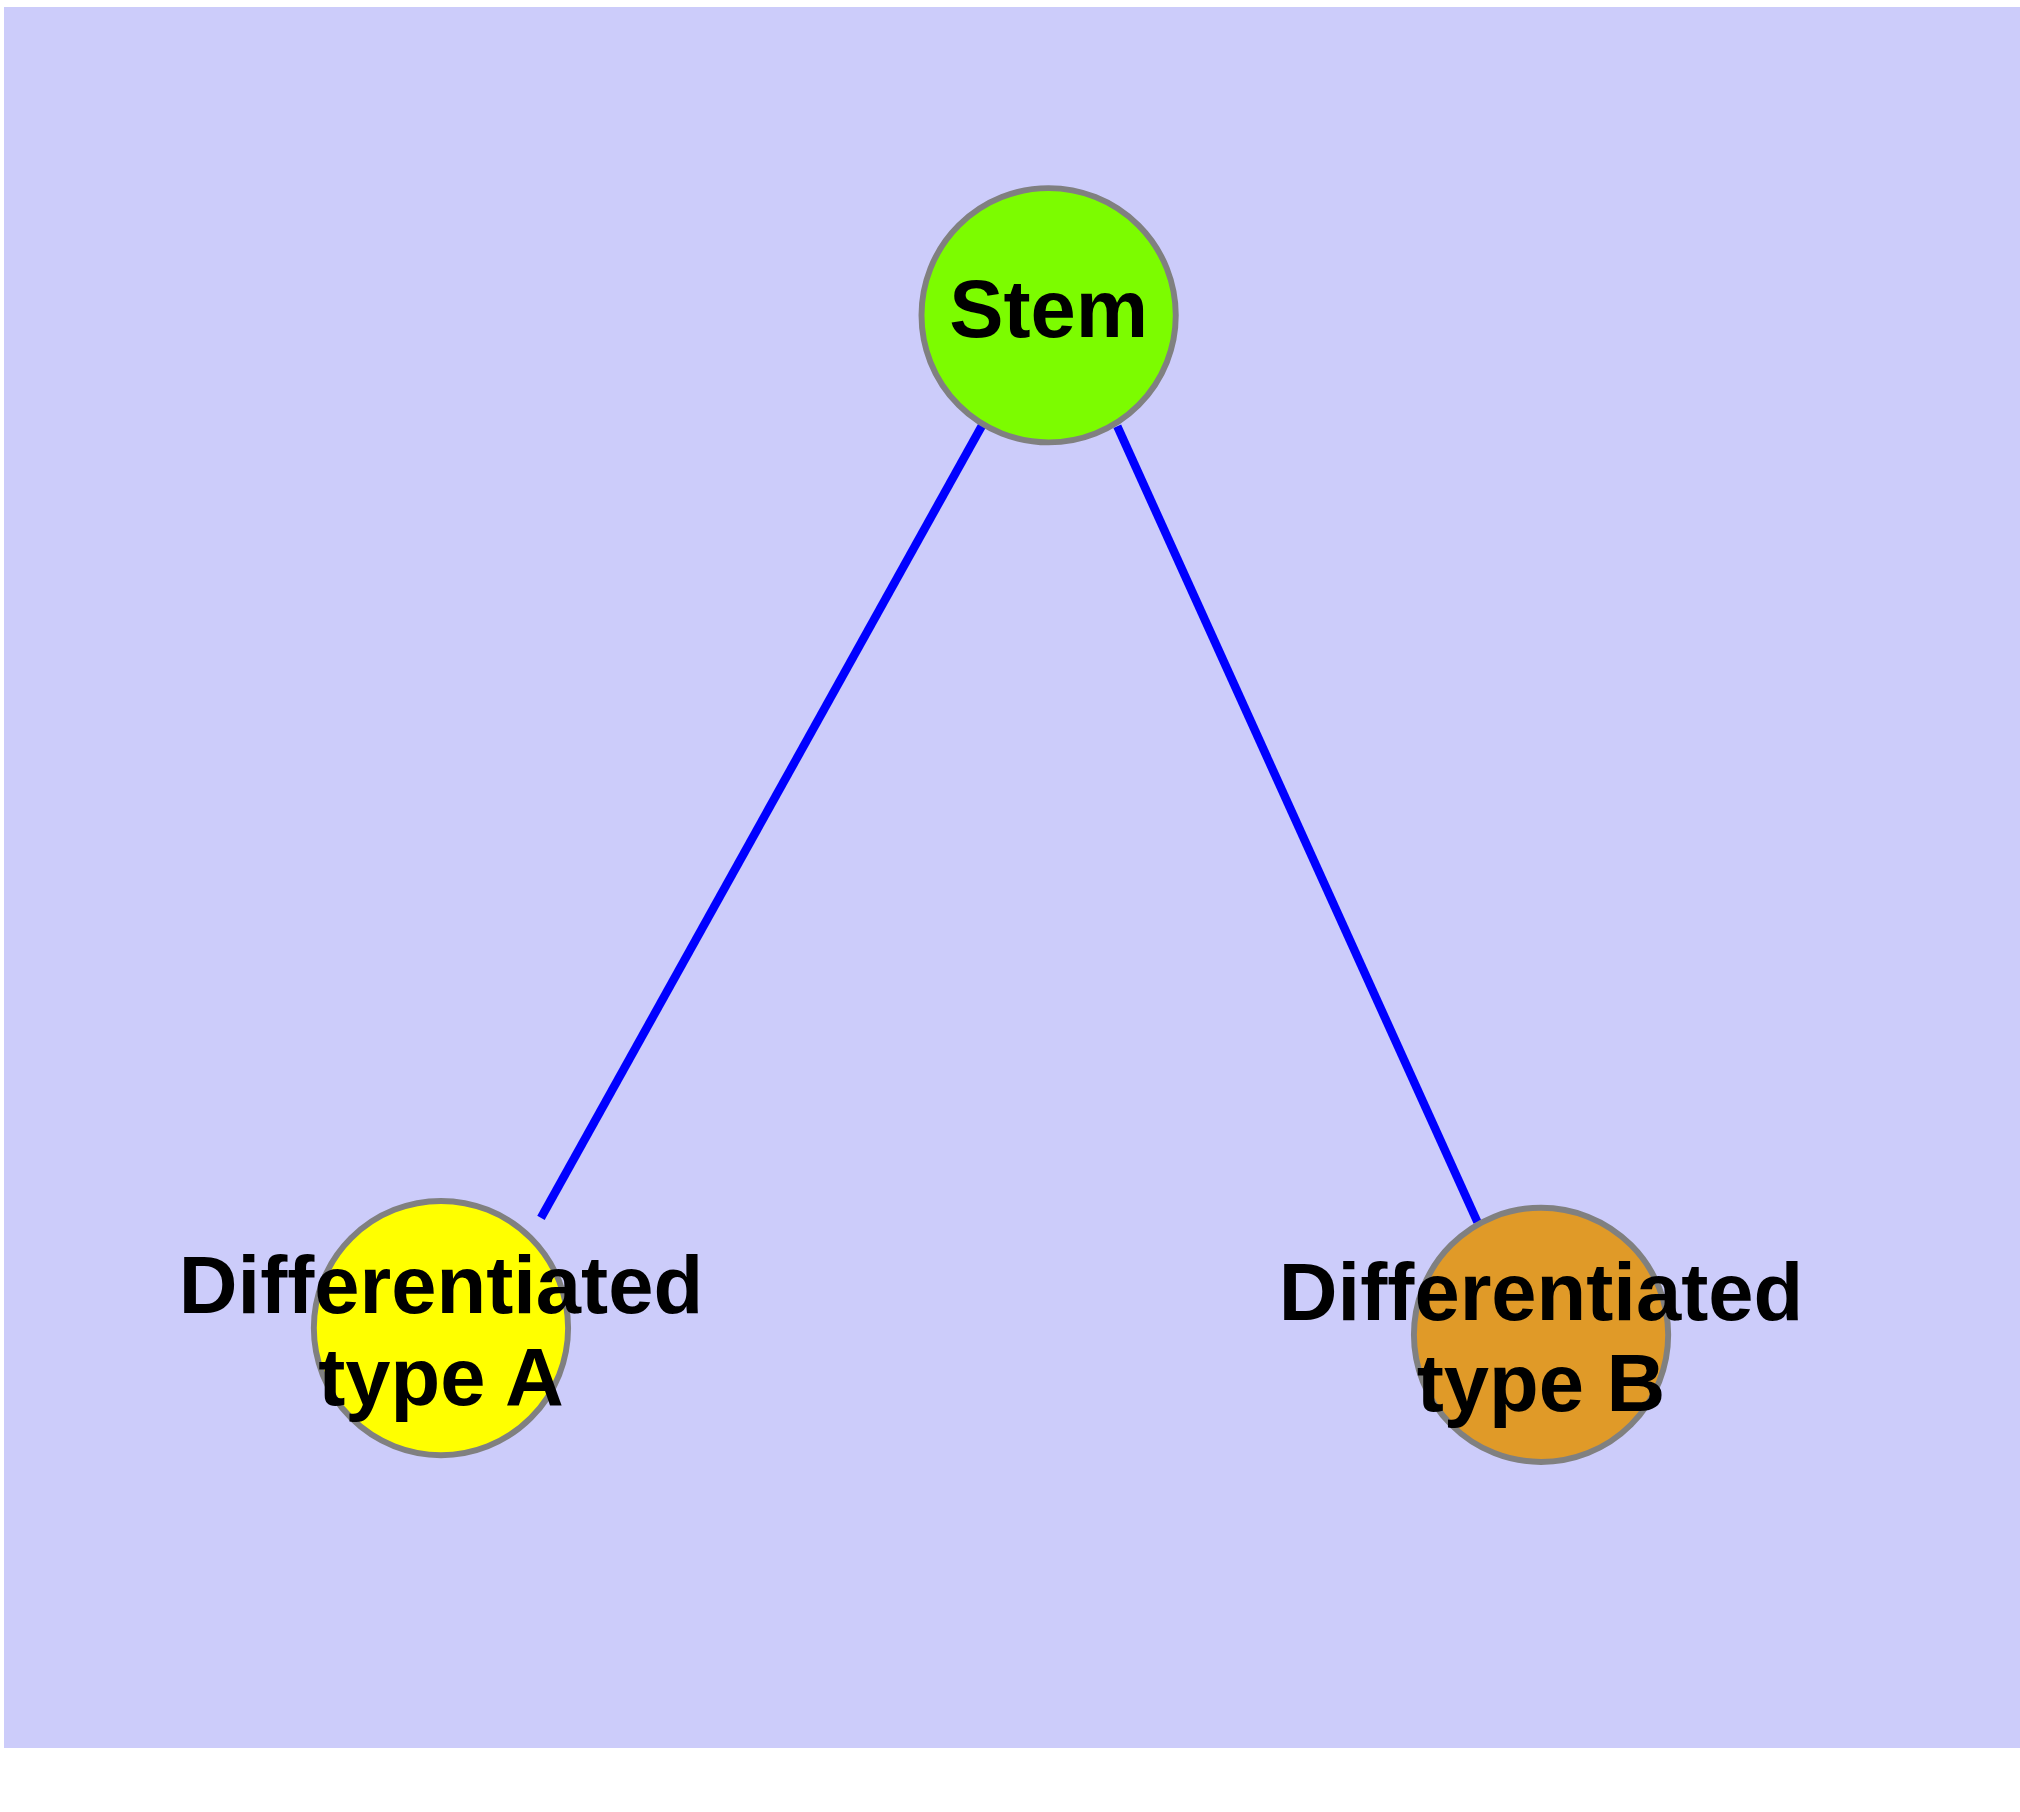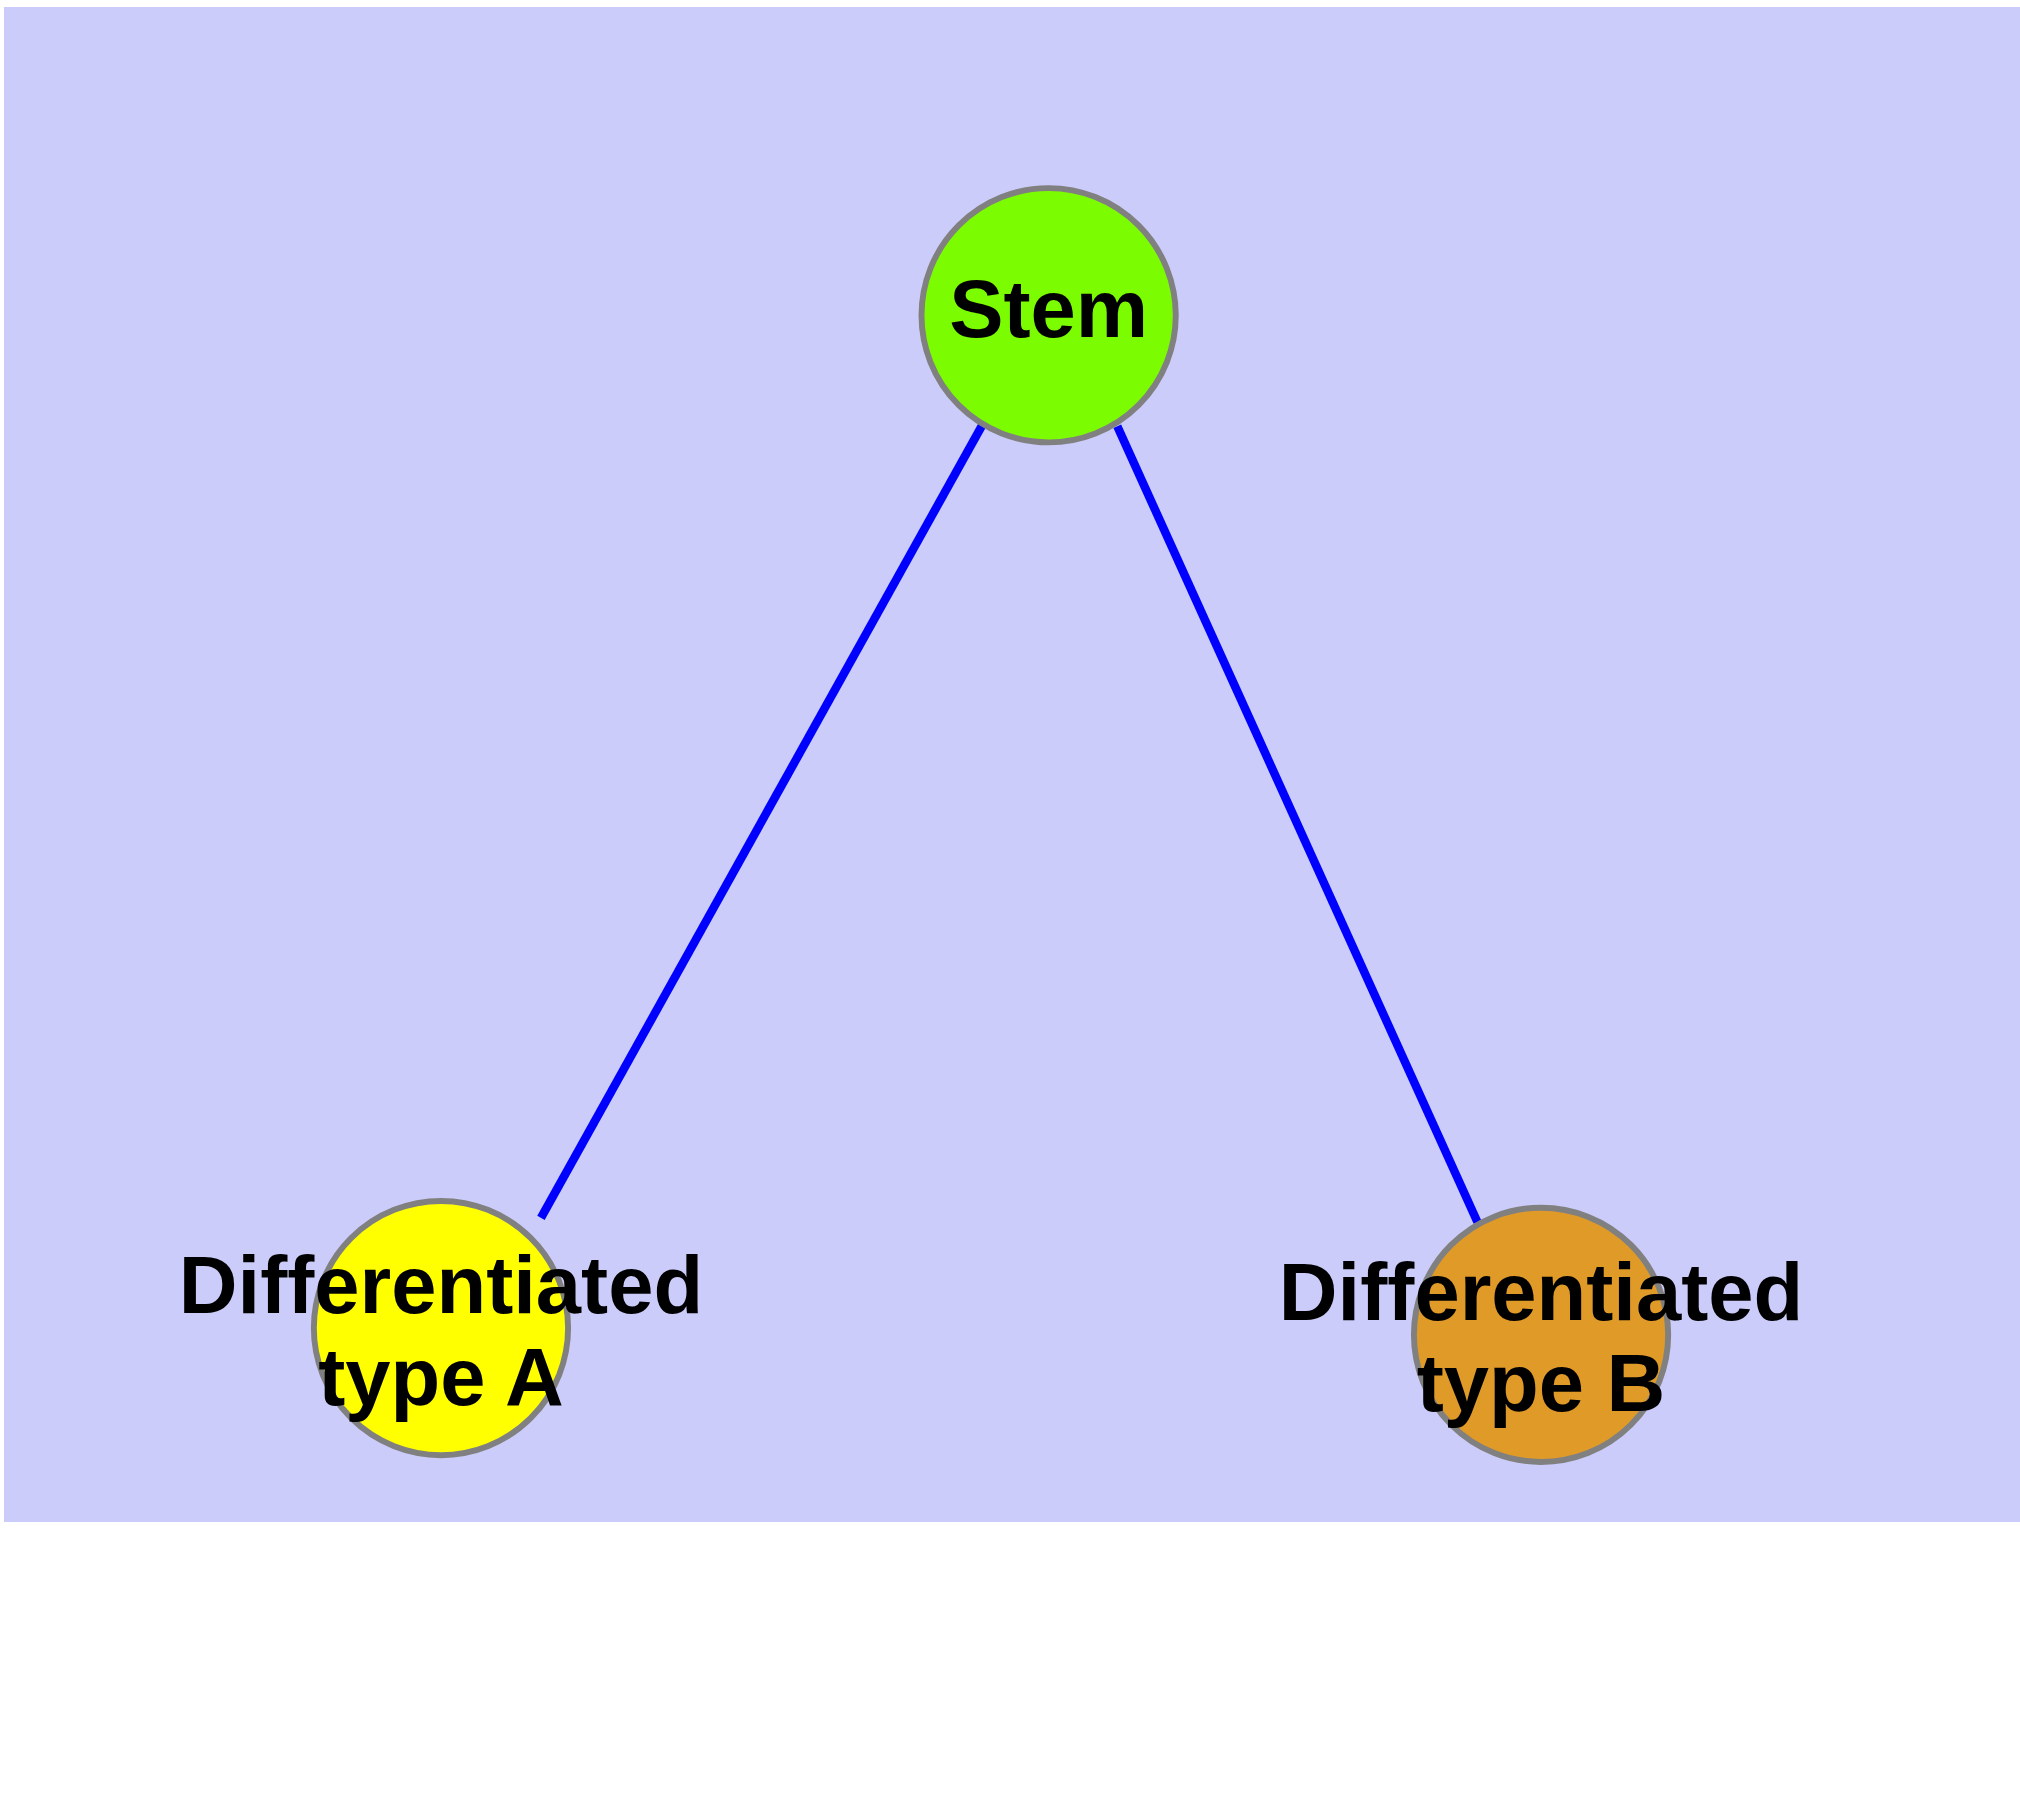--- a/index.html
+++ b/index.html
@@ -4,21 +4,21 @@
 <title>Cell Differentiation Graph</title>
 <style>
   html, body {
     margin: 0;
     padding: 0;
     background: #ffffff;
   }
   #canvas {
     position: relative;
     width: 2021px;
-    height: 1522px;
+    height: 1748px;
     background: #ffffff;
     overflow: hidden;
   }
   #plot-area {
     position: absolute;
     left: 4.2px;
     top: 6.8px;
     width: 2016px;
     height: 1805px;
     background: #ccccfa;

